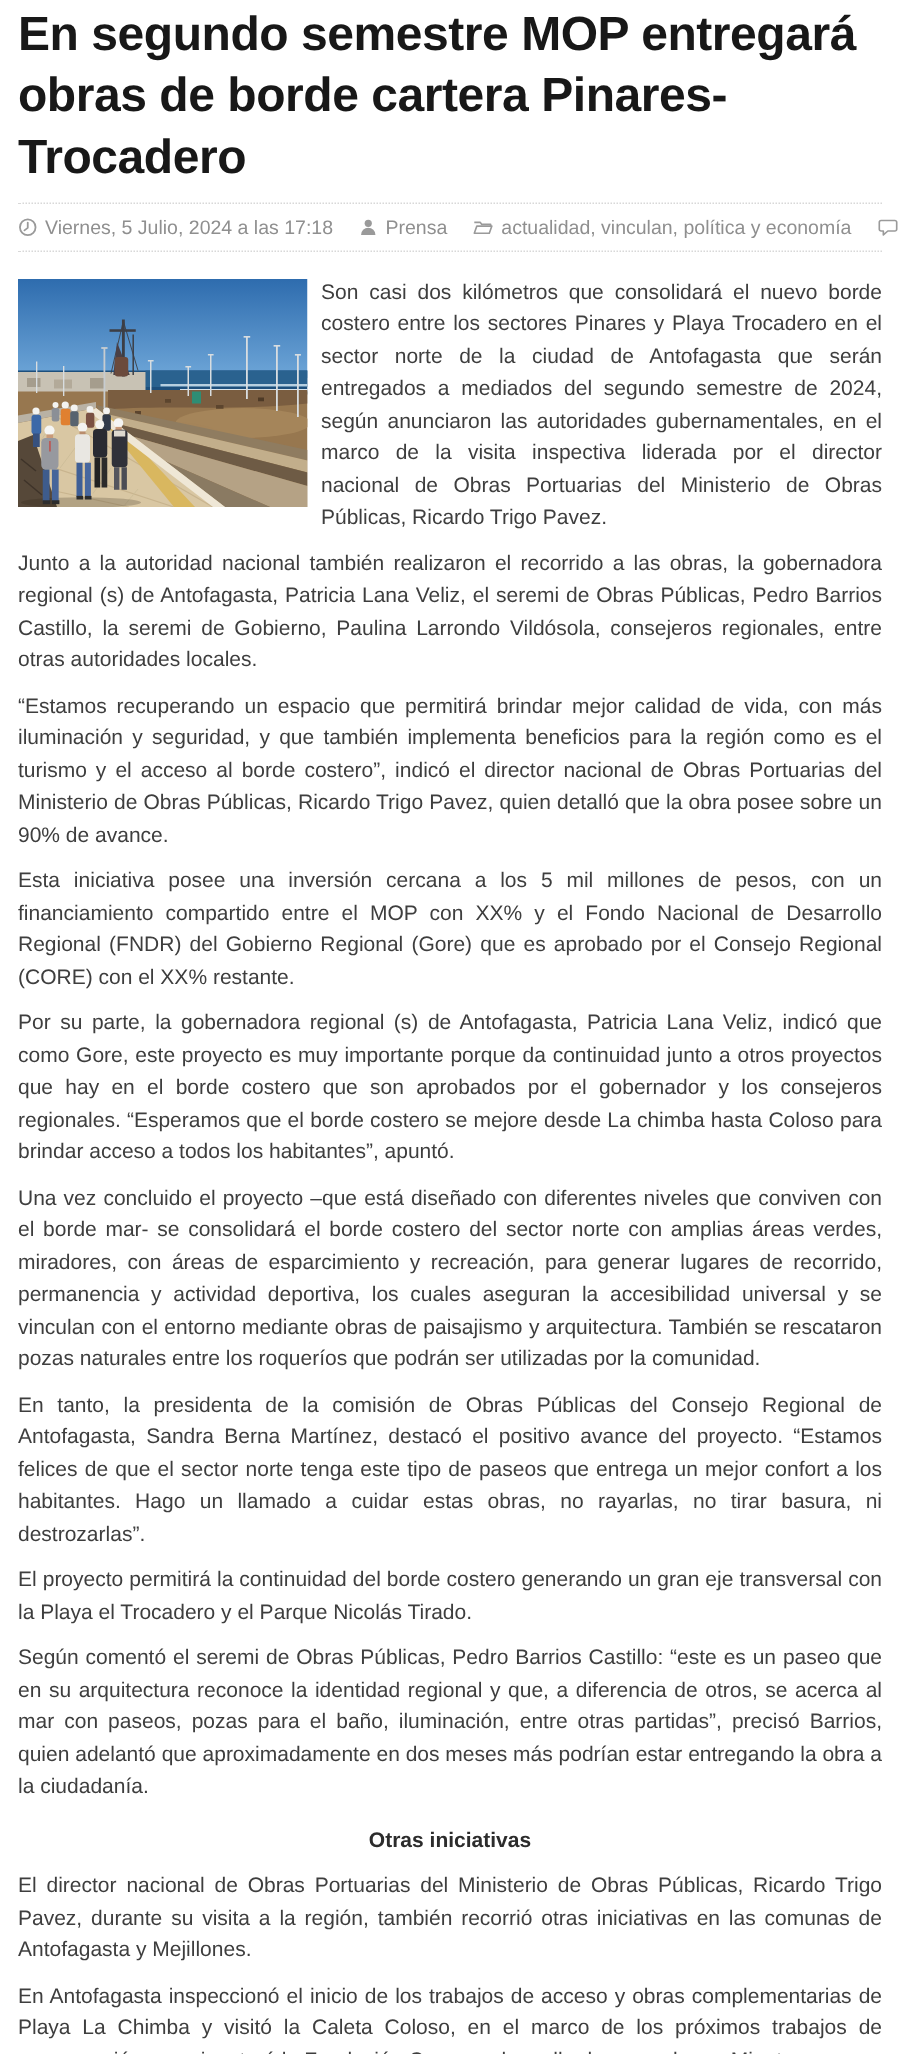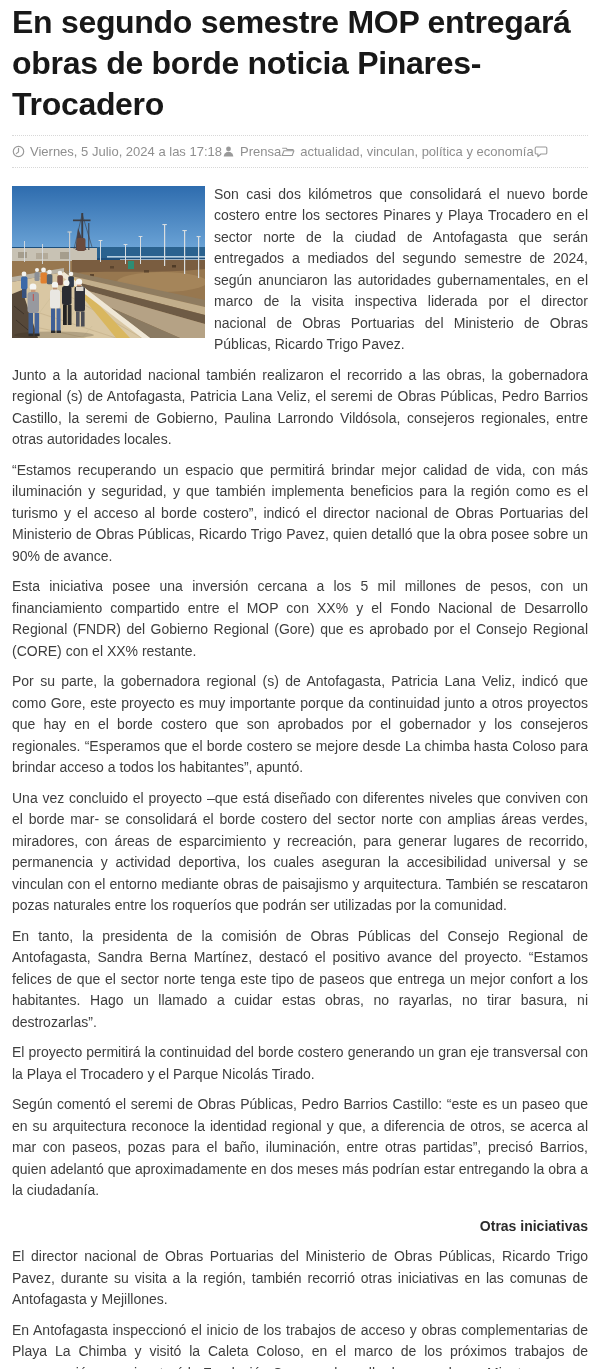--- a/index.html
+++ b/index.html
@@ -6,45 +6,45 @@
   .page{
     width:600px; box-sizing:border-box; padding:0 12px 14px;
     font-family:"Liberation Sans","DejaVu Sans",sans-serif;
     background:#ffffff;
   }
   .post-title{
     margin:2px 0 10px; font-size:32px; line-height:1.28;
     letter-spacing:-0.3px; color:#181818; font-weight:700;
   }
   .post-meta{
-    display:flex; align-items:center; 
+    display:flex; align-items:center; gap:17px;
     border-top:1px dotted #d8d8d8; border-bottom:1px dotted #d8d8d8;
     padding:8px 0; color:#8f8f8f; font-size:13px; white-space:nowrap;
   }
   .meta-item{display:inline-flex; align-items:center; gap:5px; color:#8f8f8f; text-decoration:none; cursor:default;}
   .meta-item.linklike{cursor:pointer;}
   .meta-item svg{flex:0 0 auto; display:block;}
   .article-body{
     margin-top:16px; font-size:14px; line-height:21.5px;
     color:#3e3e3e; text-align:justify;
   }
   .article-body p{margin:0 0 9px;}
-  .article-body p.body-heading{font-weight:700; text-align:right; margin:14px 0 9px; color:#2c2c2c;}
+  .article-body p.body-heading{font-weight:700; text-align:center; margin:14px 0 9px; color:#2c2c2c;}
   figure.featured{
     float:left; width:193px; height:152px; margin:2px 9px 7px 0; padding:0;
     line-height:0;
   }
   figure.featured svg{display:block;}
 </style>
 </head>
 <body>
 
 <div class="page">
 
-  <h1 class="post-title"><span>En segundo semestre MOP entregará</span><br><span>obras de borde noticia Pinares-Trocadero</span></h1>
+  <h1 class="post-title"><span>En segundo semestre MOP entregará</span><br><span>obras de borde cartera Pinares-Trocadero</span></h1>
 
   <div class="post-meta">
     <span class="meta-item">
       <span>
         <svg width="13" height="13" viewBox="0 0 13 13" fill="none" stroke="#9a9a9a" stroke-width="1.2">
           <circle cx="6.5" cy="6.5" r="5.2"></circle>
           <path d="M6.5 6.9 L6.5 3.4 M6.5 6.9 L4.3 8.6" stroke-linecap="round"></path>
         </svg>
       </span>
       <span>Viernes, 5 Julio, 2024 a las 17:18</span>

